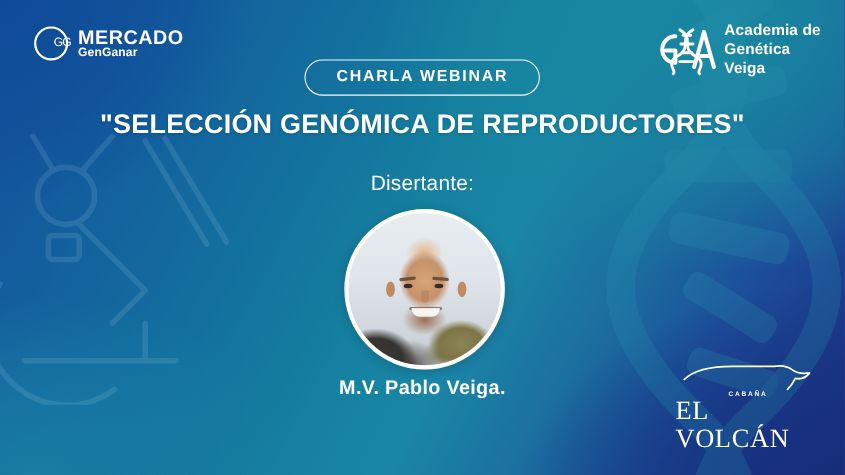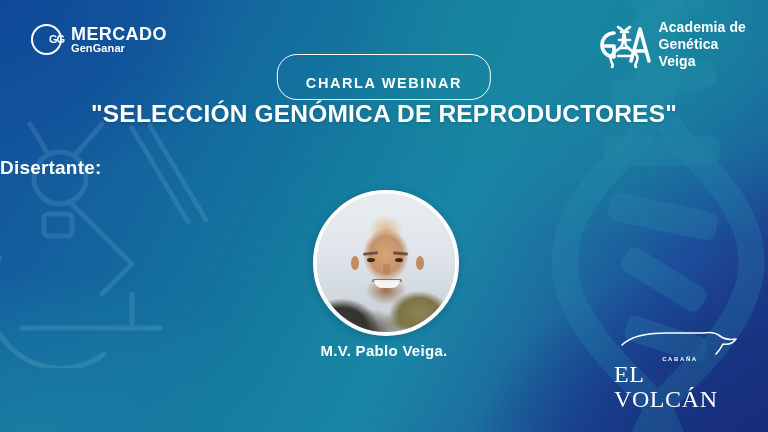--- a/index.html
+++ b/index.html
@@ -74,21 +74,21 @@
     position:absolute; left:31px; top:24px;
     display:flex; align-items:center; gap:9px;
   }
   .mg-mark{
     width:31px; height:31px; border-radius:50%;
     border:2.2px solid #ffffff;
     display:flex; align-items:center; justify-content:center;
     flex:0 0 auto;
   }
   .mg-mark-txt{
-    font-size:11px; font-weight:bold; color:#fff;
+    font-size:11px; font-weight:normal; color:#fff;
     letter-spacing:-1px; line-height:1;margin-left:20px;
   }
   .mg-words{ line-height:1.02; }
   .mg-l1{ font-size:18px; font-weight:bold; color:#fff; letter-spacing:.4px; }
   .mg-l2{ font-size:11px; font-weight:bold; color:#fff; letter-spacing:.1px; }
 
   
   .brand-ga{
     position:absolute; right:22px; top:19px;
     display:flex; align-items:center; gap:7px;
@@ -96,42 +96,42 @@
   .ga-mark{ width:62px; height:48px; flex:0 0 auto; }
   .ga-mark svg{ width:100%; height:100%; display:block; }
   .ga-words{ line-height:1.22; color:#fff; }
   .ga-words div{ font-size:14px; font-weight:bold; letter-spacing:.1px; white-space:nowrap; }
 
   
   .pill{
     position:absolute; left:50%; top:54px; transform:translateX(-50%);
     border:1.8px solid rgba(255,255,255,.96);
     border-radius:20px;
-    padding:20px 28px 8px;
+    padding:7px 28px 8px;
   }
   .pill-txt{
     font-size:14.5px; font-weight:bold; color:#fff;
     letter-spacing:1.6px; white-space:nowrap;
   }
 
   
   .headline{
     position:absolute; left:0; right:0; top:100px;
     text-align:center;
     font-size:24.5px; font-weight:bold; color:#fff;
     letter-spacing:.2px;
     text-shadow:0 1px 3px rgba(0,0,0,.18);
     white-space:nowrap;
   }
 
   
   .speaker-label{
     position:absolute; left:0; right:0; top:157px;
-    text-align:left;
-    font-size:19px; font-weight:bold; color:#fff;
+    text-align:center;
+    font-size:19px; font-weight:normal; color:#fff;
     letter-spacing:.2px;
   }
 
   
   .portrait{
     position:absolute; left:313px; top:190px;
     width:146px; height:146px;
     border-radius:50%;
     border:4px solid #ffffff;
     overflow:hidden;
@@ -166,21 +166,21 @@
   .p-mouth{ position:absolute; left:57px; top:86px; width:26px; height:8px; border-radius:0 0 14px 14px; background:#ffffff; opacity:.88; }
   .p-mouth-line{ position:absolute; left:55px; top:85px; width:30px; height:3px; border-radius:3px; background:#7a4a38; opacity:.7; }
   .p-ear{ position:absolute; width:8px; height:14px; border-radius:50%; background:#c08a62; }
   .p-ear.l{ left:34px; top:62px; }
   .p-ear.r{ left:99px; top:62px; }
 
   
   .speaker-name{
     position:absolute; left:0; right:0; top:342px;
     text-align:center;
-    font-size:15px; font-weight:bold; color:#fff;
+    font-size:18px; font-weight:bold; color:#fff;
     letter-spacing:.3px;
   }
 
   
   .brand-ev{
     position:absolute; right:22px; bottom:20px;
     width:132px;
     display:flex; flex-direction:column; align-items:center;
   }
   .ev-mark{ width:120px; height:26px; }

